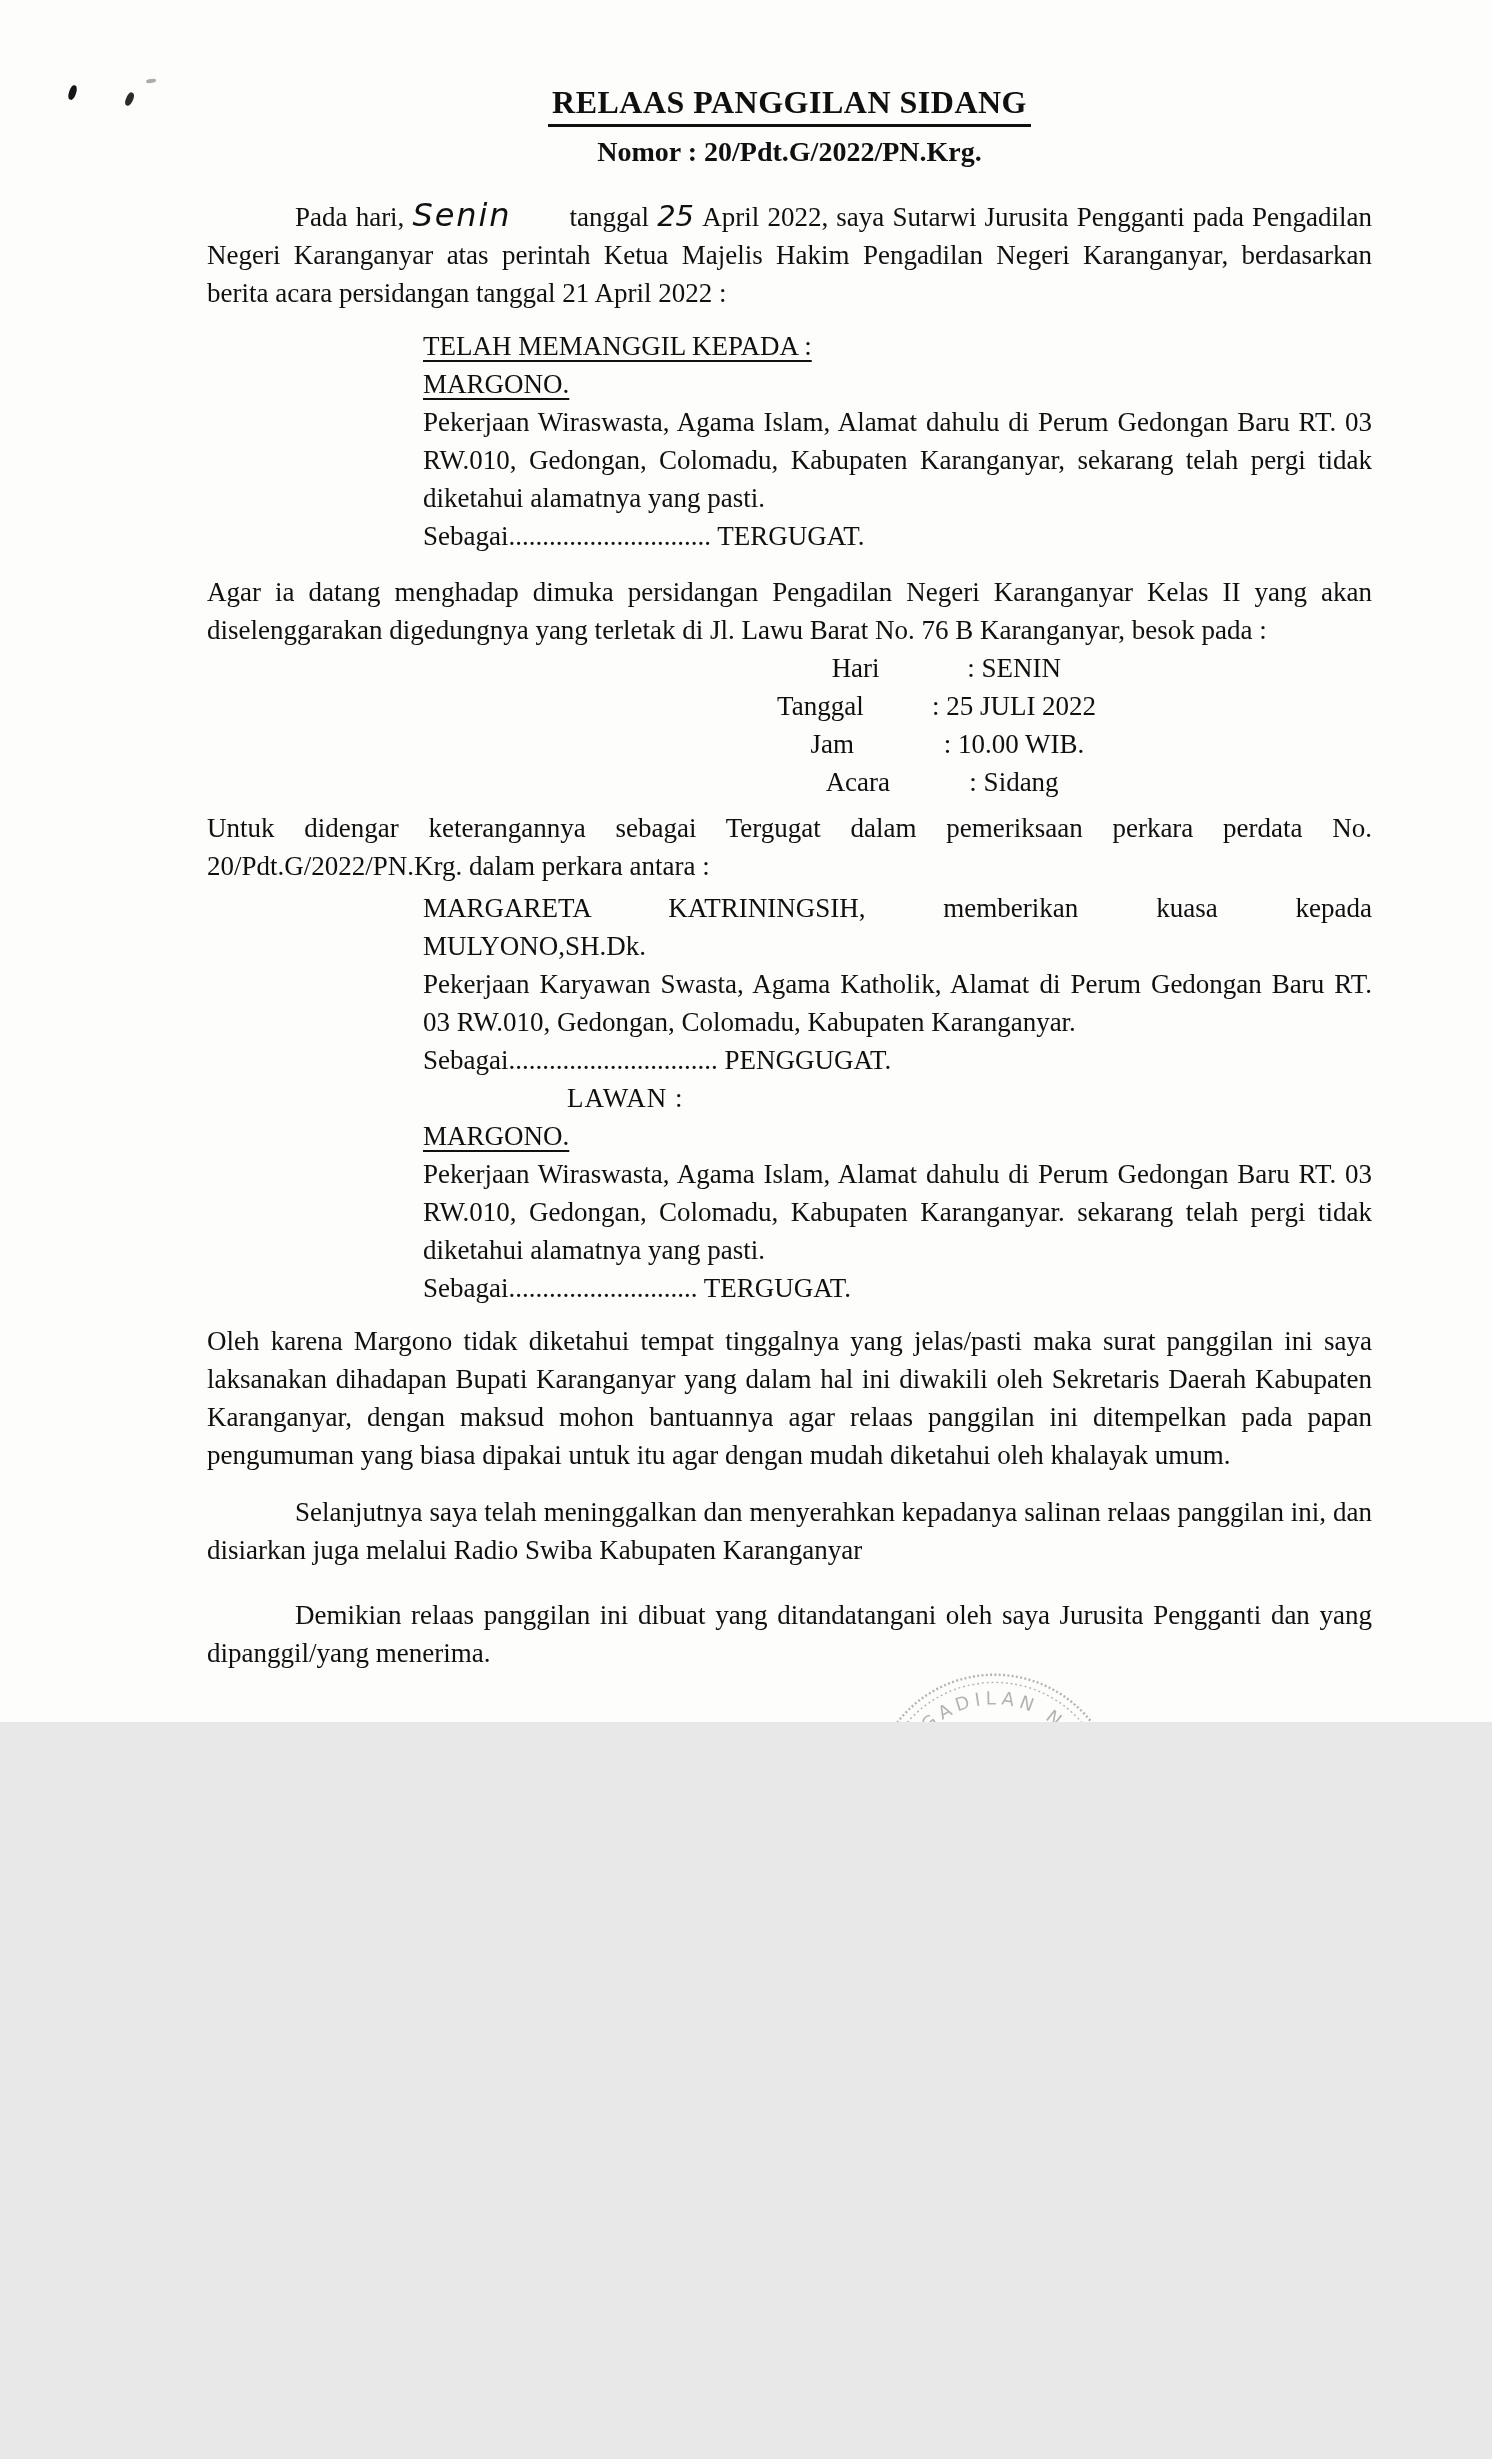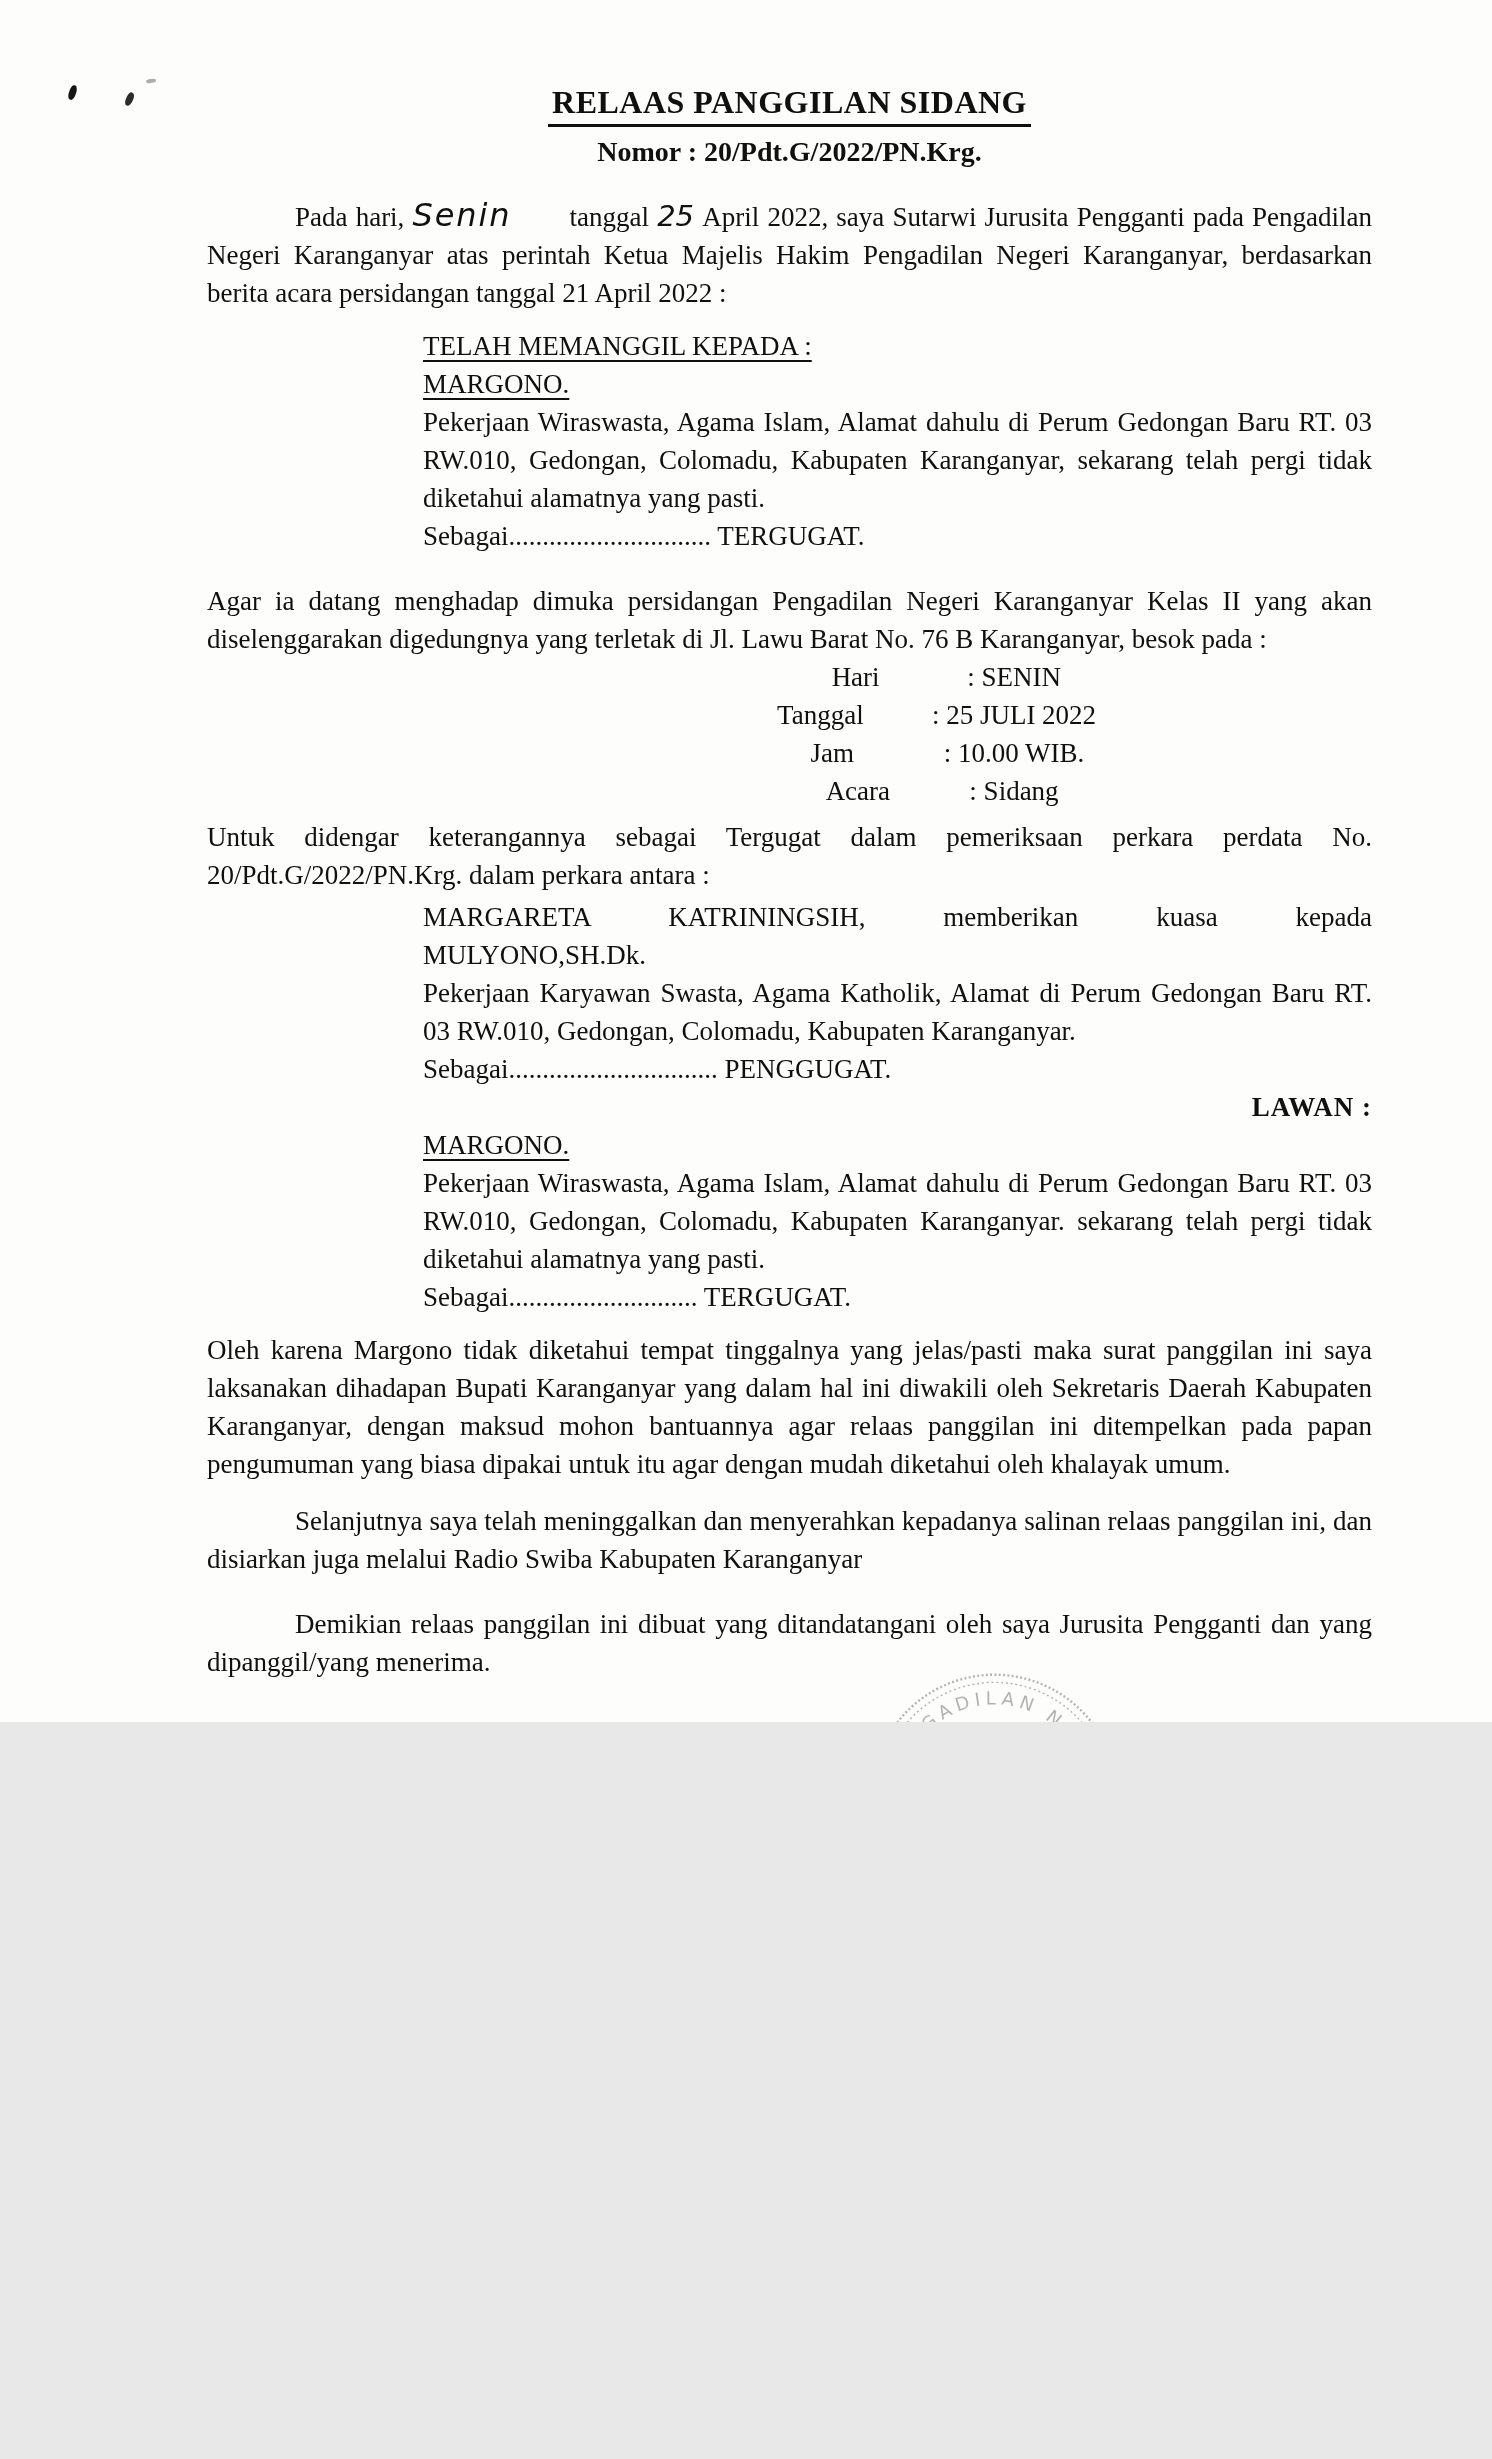--- a/index.html
+++ b/index.html
@@ -12,32 +12,32 @@
   .center { text-align:center; }
   .title-line { font-weight:bold; font-size:32px; letter-spacing:0.5px; }
   .title-underline { display:inline-block; border-bottom:3.8px solid #101010; padding:0 3.8px 2.9px 3.8px; }
   .nomor-line { font-weight:bold; font-size:28px; margin-top:5.8px; }
   p { margin:0; }
   .just { text-align:justify; }
   .indent { text-indent:88px; }
   .mt-p1 { margin-top:25px; }
   .blk { margin-left:216px; }  
   .mt16 { margin-top:15.4px; }
-  .mt12 { margin-top:27px; }
+  .mt12 { margin-top:18px; }
   .mt8  { margin-top:7.7px; }
   .mt4  { margin-top:3.8px; }
   .mt20 { margin-top:19px; }
   .mt28 { margin-top:27px; }
   .u { text-decoration:underline; text-decoration-thickness:2.4px; text-underline-offset:4.8px; }
   .hand { font-family:"DejaVu Sans", sans-serif; font-style:italic; font-size:32px; letter-spacing:1.9px;margin-top:17px; }
   .hand-sm { font-family:"DejaVu Sans", sans-serif; font-style:italic; font-size:29px; }
   .gap60 { display:inline-block; width:58px; }
   .sched { margin-left:226px;text-align:center; }
   .sched .lbl { display:inline-block; width:223px; }
-  .lawan { font-weight:bold; letter-spacing:1px;text-align:right; }
+  .lawan { margin-left:144px; font-weight:normal; letter-spacing:1px; }
   .just-line { text-align:justify; text-align-last:justify; }
   
   .sig-area { position:absolute; left:0; top:1729px; width:1493px; height:730px; }
   .abs { position:absolute; white-space:nowrap; }
   .col-center { position:absolute; text-align:right; line-height:37px; }
   .name-caps { letter-spacing:1px; }
   .speck { position:absolute; background:#151515; border-radius:45%; }
   svg.stamp, svg.sig { position:absolute; overflow:visible; }
   .seal-txt { font-family:"DejaVu Sans", sans-serif; }
 </style>

